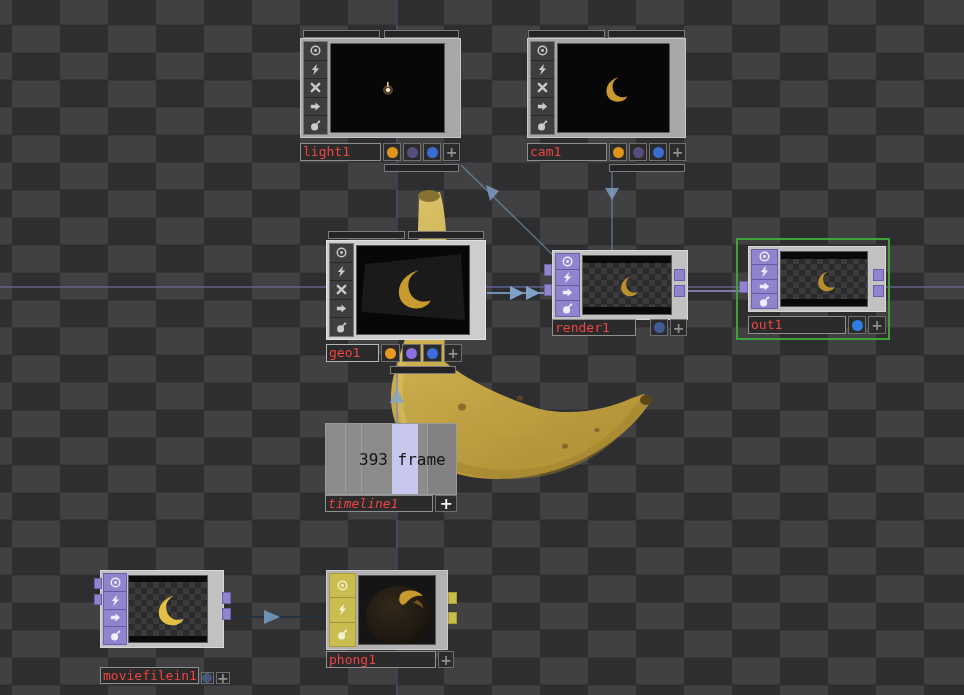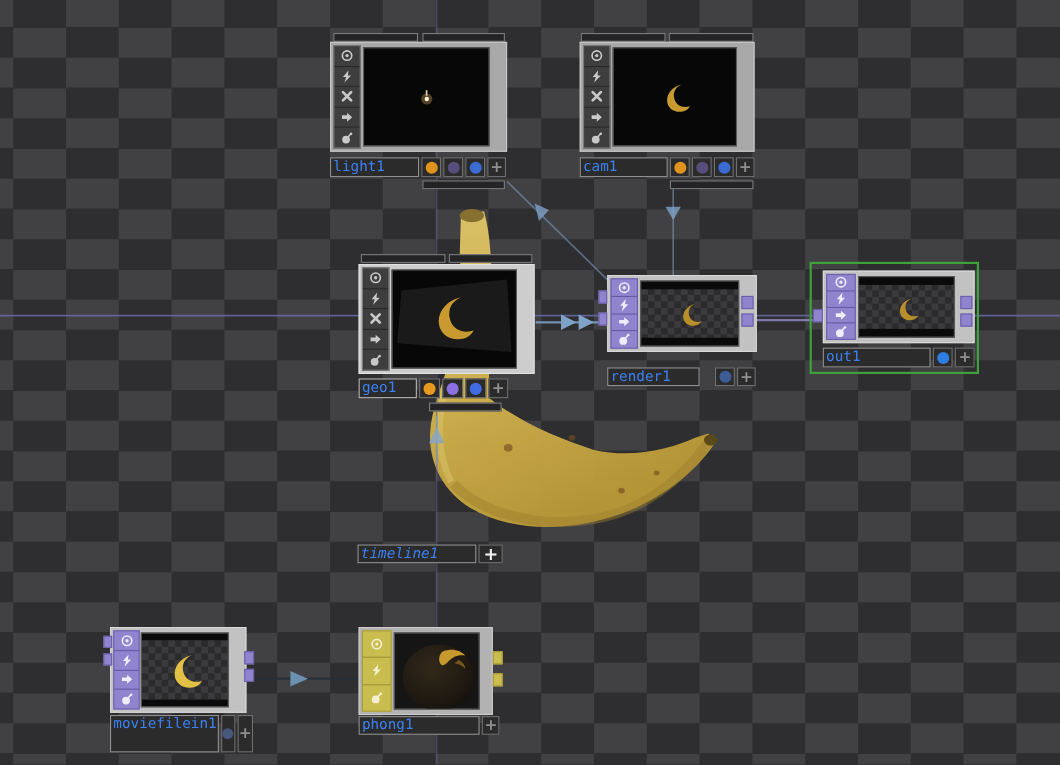--- a/index.html
+++ b/index.html
@@ -26,21 +26,21 @@
   .icell:last-child{border-bottom:none;}
   .top-strip .icell{color:#efecfb;border-bottom-color:rgba(60,45,120,.5);}
   .mat-strip .icell{color:#f4f0cf;border-bottom-color:rgba(120,105,30,.5);}
   .icell svg{width:13px;height:13px;}
   .viewer{position:absolute;left:29px;top:4px;right:15px;bottom:4px;
           background:#070707;border:1px solid #5a5a5a;overflow:hidden;}
   .viewer.alpha{background-color:#2b2b2d;
     background-image:conic-gradient(#3b3b3d 0 25%, #2b2b2d 0 50%, #3b3b3d 0 75%, #2b2b2d 0);
     background-size:12px 12px;}
   .labelbar{z-index:4;display:flex;}
-  .labelbox{background:#2b2b2b;border:1px solid #8f8f8f;color:#3b82f6;
+  .labelbox{background:#2b2b2b;border:1px solid #8f8f8f;color:#ef4444;
             font-size:13px;line-height:15px;padding:0 2px;white-space:nowrap;overflow:visible;}
   .flagcell{background:#2b2b2b;border:1px solid #6f6f6f;margin-left:2px;
             display:flex;align-items:center;justify-content:center;}
   .dot{width:11px;height:11px;border-radius:50%;}
   .plus{color:#909090;font-weight:bold;font-size:14px;line-height:10px;
         font-family:"DejaVu Sans",sans-serif;}
   .slot{height:8px;background:#242426;border:1px solid #7c7c7c;z-index:3;}
   .tab{z-index:4;background:#9184cf;border:1px solid #6a5fa8;}
   .tab.yellow{background:#c9bd50;border-color:#a89c38;}
   .green-box{border:2px solid #3da23a;z-index:2;}
@@ -328,21 +328,21 @@
     <div class="viewer alpha">
       <div style="position:absolute;top:0;left:0;right:0;height:7px;background:#0a0a0a;"></div>
       <div style="position:absolute;bottom:0;left:0;right:0;height:7px;background:#0a0a0a;"></div>
       <svg width="90" height="60" viewBox="0 0 90 60" style="position:absolute;left:0;top:0;">
         <use href="#crescent" x="33" y="18" width="24" height="24" fill="#b98f2c"></use>
       </svg>
     </div>
   </div>
   <div class="tab" style="left:674px;top:269px;width:11px;height:12px;"></div>
   <div class="tab" style="left:674px;top:285px;width:11px;height:12px;"></div>
-  <div class="labelbar" style="left:552px;top:334px;width:136px;height:17px;">
+  <div class="labelbar" style="left:552px;top:319px;width:136px;height:17px;">
     <div class="labelbox" style="width:78px;">render1</div>
     <div class="flagcell" style="width:16px;margin-left:14px;">
         <span class="dot" style="background: rgb(61, 92, 148);"></span>
       </div>
     <div class="flagcell" style="width:15px;">
         <span class="plus">+</span>
       </div>
   </div>
 
   <div class="green-box" style="left:736px;top:238px;width:154px;height:102px;"></div>
@@ -383,20 +383,28 @@
   <div class="labelbar" style="left:748px;top:316px;width:138px;height:18px;">
     <div class="labelbox" style="width:94px;">out1</div>
     <div class="flagcell" style="width:17px;">
         <span class="dot" style="background: rgb(46, 125, 224);"></span>
       </div>
     <div class="flagcell" style="width:16px;">
         <span class="plus">+</span>
       </div>
   </div>
 
+  <div id="timeline-body">
+    <div class="tl-line" style="left:19px;"></div>
+    <div class="tl-line" style="left:35px;"></div>
+    <div id="tl-band"></div>
+    <div id="tl-right"></div>
+    <div class="tl-line" style="left:101px;"></div>
+    <div id="tl-text">393 frame</div>
+  </div>
   <div class="labelbar" style="left:325px;top:495px;width:132px;height:17px;">
     <div class="labelbox" style="width:105px;font-style:italic;">timeline1</div>
     <div class="flagcell" style="width:20px;">
         <span class="plus" style="color:#f0f0f0;font-size:16px;">+</span>
       </div>
   </div>
 
   <div class="tab" style="left:94px;top:578px;width:8px;height:11px;"></div>
   <div class="tab" style="left:94px;top:594px;width:8px;height:11px;"></div>
   <div class="node top" style="left:100px;top:570px;width:124px;height:78px;">
@@ -425,21 +433,21 @@
     <div class="viewer alpha" style="left:27px;right:15px;">
       <div style="position:absolute;top:0;left:0;right:0;height:6px;background:#0a0a0a;"></div>
       <div style="position:absolute;bottom:0;left:0;right:0;height:6px;background:#0a0a0a;"></div>
       <svg width="80" height="68" viewBox="0 0 80 68" style="position:absolute;left:0;top:0;">
         <use href="#crescent" x="22" y="16" width="36" height="36" fill="#e2bf45"></use>
       </svg>
     </div>
   </div>
   <div class="tab" style="left:222px;top:592px;width:9px;height:12px;"></div>
   <div class="tab" style="left:222px;top:608px;width:9px;height:12px;"></div>
-  <div class="labelbar" style="left:100px;top:650px;width:130px;height:34px;">
+  <div class="labelbar" style="left:100px;top:650px;width:130px;height:34px;align-items:flex-end;">
     <div class="labelbox" style="width:93px;z-index:2;">moviefilein1</div>
     <div class="flagcell" style="width:14px;">
         <span class="dot" style="width: 10px; height: 10px; background: rgb(70, 88, 124);"></span>
       </div>
     <div class="flagcell" style="width:16px;">
         <span class="plus">+</span>
       </div>
   </div>
 
   <div class="node mat" style="left:326px;top:570px;width:122px;height:80px;">

